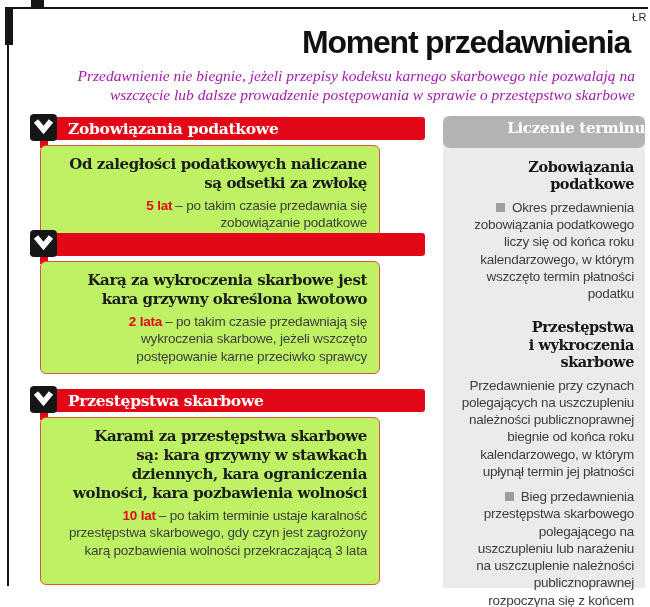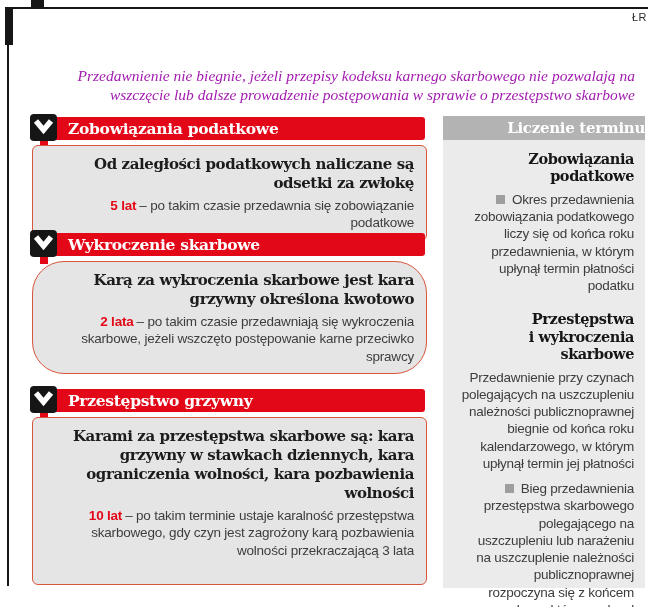--- a/index.html
+++ b/index.html
@@ -37,41 +37,41 @@
     font-family:"DejaVu Serif", serif; font-weight:bold;
     font-size:15.5px; color:#ffffff; letter-spacing:-0.3px; white-space:nowrap;
   }
   .icon-box {
     position:absolute; left:0; top:-2px; width:27px; height:27px;
     background:#161616; border-radius:4px; z-index:2;
   }
   .icon-box svg { position:absolute; left:2px; top:3px; }
   .connector { position:absolute; left:10px; top:23px; width:8px; height:9px; background:#e30818; }
   .sec-box {
-    position:relative; margin-left:2px; margin-top:5px; width:395px;
-    background:#e5e5e5; border:1.5px solid #d9553e; border-radius:6px;
+    position:relative; margin-left:10px; margin-top:5px; width:340px;
+    background:#bef264; border:1.5px solid #d9553e; border-radius:6px;
     padding:9px 12px 8px 27px; box-sizing:border-box;
   }
   .lead {
     margin:0 0 4px 0; font-family:"DejaVu Serif", serif; font-weight:bold;
     font-size:15px; line-height:1.27; color:#1c1c1c; letter-spacing:-0.4px;
   }
   .item { margin:3px 0 0 0; font-size:13.5px; line-height:1.28; color:#3d3d3d; letter-spacing:-0.2px; }
   .term { color:#e30818; font-weight:bold; margin-right:3px; }
 
   
   .sidebar {
     position:absolute; left:443px; top:116px; width:202px; height:472px;
     background:#ebebeb; box-sizing:border-box;
   }
   .sb-header {
-    width:202px; height:24px; background:#b3b3b3; box-sizing:border-box;
+    width:202px; height:32px; background:#b3b3b3; box-sizing:border-box;
     padding:3px 0 0 10px;
     font-family:"DejaVu Serif", serif; font-weight:bold;
-    font-size:15px; color:#ffffff; letter-spacing:-0.3px;
+    font-size:15px; color:#ffffff; letter-spacing:-0.3px;border-radius:7px;
   }
   .sb-content { padding:10px 11px 0 11px; }
   .sb-heading {
     margin:0 0 6px 0; font-family:"DejaVu Serif", serif; font-weight:bold;
     font-size:14.5px; line-height:1.2; color:#161616; letter-spacing:-0.4px;
     white-space:pre-line;
   }
   .sb-heading.second { margin-top:16px; }
   .sb-plain, .sb-bullet {
     margin:0 0 8px 0; font-size:13.5px; line-height:1.28; color:#3d3d3d; letter-spacing:-0.25px;
@@ -86,20 +86,21 @@
 <body>
 
 <div class="page">
 
   <div class="frame-top"></div>
   <div class="frame-left"></div>
   <div class="frame-corner"></div>
   <div class="frame-tab"></div>
   <div class="credit">ŁR</div>
 
+  <div class="title">Moment przedawnienia</div>
   <div class="subtitle">Przedawnienie nie biegnie, jeżeli przepisy kodeksu karnego skarbowego nie pozwalają na wszczęcie lub dalsze prowadzenie postępowania w sprawie o przestępstwo skarbowe</div>
 
   <div class="section" style="top:116px;">
     <div class="sec-header">
       <div class="sec-bar"></div>
       <div class="connector"></div>
       <div class="icon-box">
         <svg width="23" height="21" viewBox="0 0 23 21">
             <polyline points="4,4 11.5,13 19,4" fill="none" stroke="#ffffff" stroke-width="5.5"></polyline>
           </svg>
@@ -114,50 +115,49 @@
 
   <div class="section" style="top:232px;">
     <div class="sec-header">
       <div class="sec-bar"></div>
       <div class="connector"></div>
       <div class="icon-box">
         <svg width="23" height="21" viewBox="0 0 23 21">
             <polyline points="4,4 11.5,13 19,4" fill="none" stroke="#ffffff" stroke-width="5.5"></polyline>
           </svg>
       </div>
-      <span class="sec-title">Wykroczenie skarbowe</span>
     </div>
-    <div class="sec-box" style="min-height:100px;border-radius:32px;">
+    <div class="sec-box" style="min-height:100px;">
       <p class="lead">Karą za wykroczenia skarbowe jest kara grzywny określona kwotowo</p>
       <p class="item"><span class="term">2 lata</span><span>– po takim czasie przedawniają się wykroczenia skarbowe, jeżeli wszczęto postępowanie karne przeciwko sprawcy</span></p>
     </div>
   </div>
 
   <div class="section" style="top:388px;">
     <div class="sec-header">
       <div class="sec-bar"></div>
       <div class="connector"></div>
       <div class="icon-box">
         <svg width="23" height="21" viewBox="0 0 23 21">
             <polyline points="4,4 11.5,13 19,4" fill="none" stroke="#ffffff" stroke-width="5.5"></polyline>
           </svg>
       </div>
-      <span class="sec-title">Przestępstwo grzywny</span>
+      <span class="sec-title">Przestępstwa skarbowe</span>
     </div>
     <div class="sec-box" style="min-height:168px;">
       <p class="lead">Karami za przestępstwa skarbowe są: kara grzywny w stawkach dziennych, kara ograniczenia wolności, kara pozbawienia wolności</p>
       <p class="item"><span class="term">10 lat</span><span>– po takim terminie ustaje karalność przestępstwa skarbowego, gdy czyn jest zagrożony karą pozbawienia wolności przekraczającą 3 lata</span></p>
     </div>
   </div>
 
   <div class="sidebar">
     <div class="sb-header">Liczenie terminu</div>
     <div class="sb-content">
       <p class="sb-heading">Zobowiązania podatkowe</p>
-      <p class="sb-bullet"><span class="bullet-sq"></span><span>Okres przedawnienia zobowiązania podatkowego liczy się od końca roku przedawnienia, w którym upłynął termin płatności podatku</span></p>
+      <p class="sb-bullet"><span class="bullet-sq"></span><span>Okres przedawnienia zobowiązania podatkowego liczy się od końca roku kalendarzowego, w którym wszczęto termin płatności podatku</span></p>
       <p class="sb-heading second">Przestępstwa
 i wykroczenia skarbowe</p>
       <p class="sb-plain">Przedawnienie przy czynach polegających na uszczupleniu należności publicznoprawnej biegnie od końca roku kalendarzowego, w którym upłynął termin jej płatności</p>
       <p class="sb-bullet"><span class="bullet-sq"></span><span>Bieg przedawnienia przestępstwa skarbowego polegającego na uszczupleniu lub narażeniu na uszczuplenie należności publicznoprawnej rozpoczyna się z końcem roku, w którym upłynął termin płatności tej należności</span></p>
 
     </div>
   </div>
 
 </div>
 

